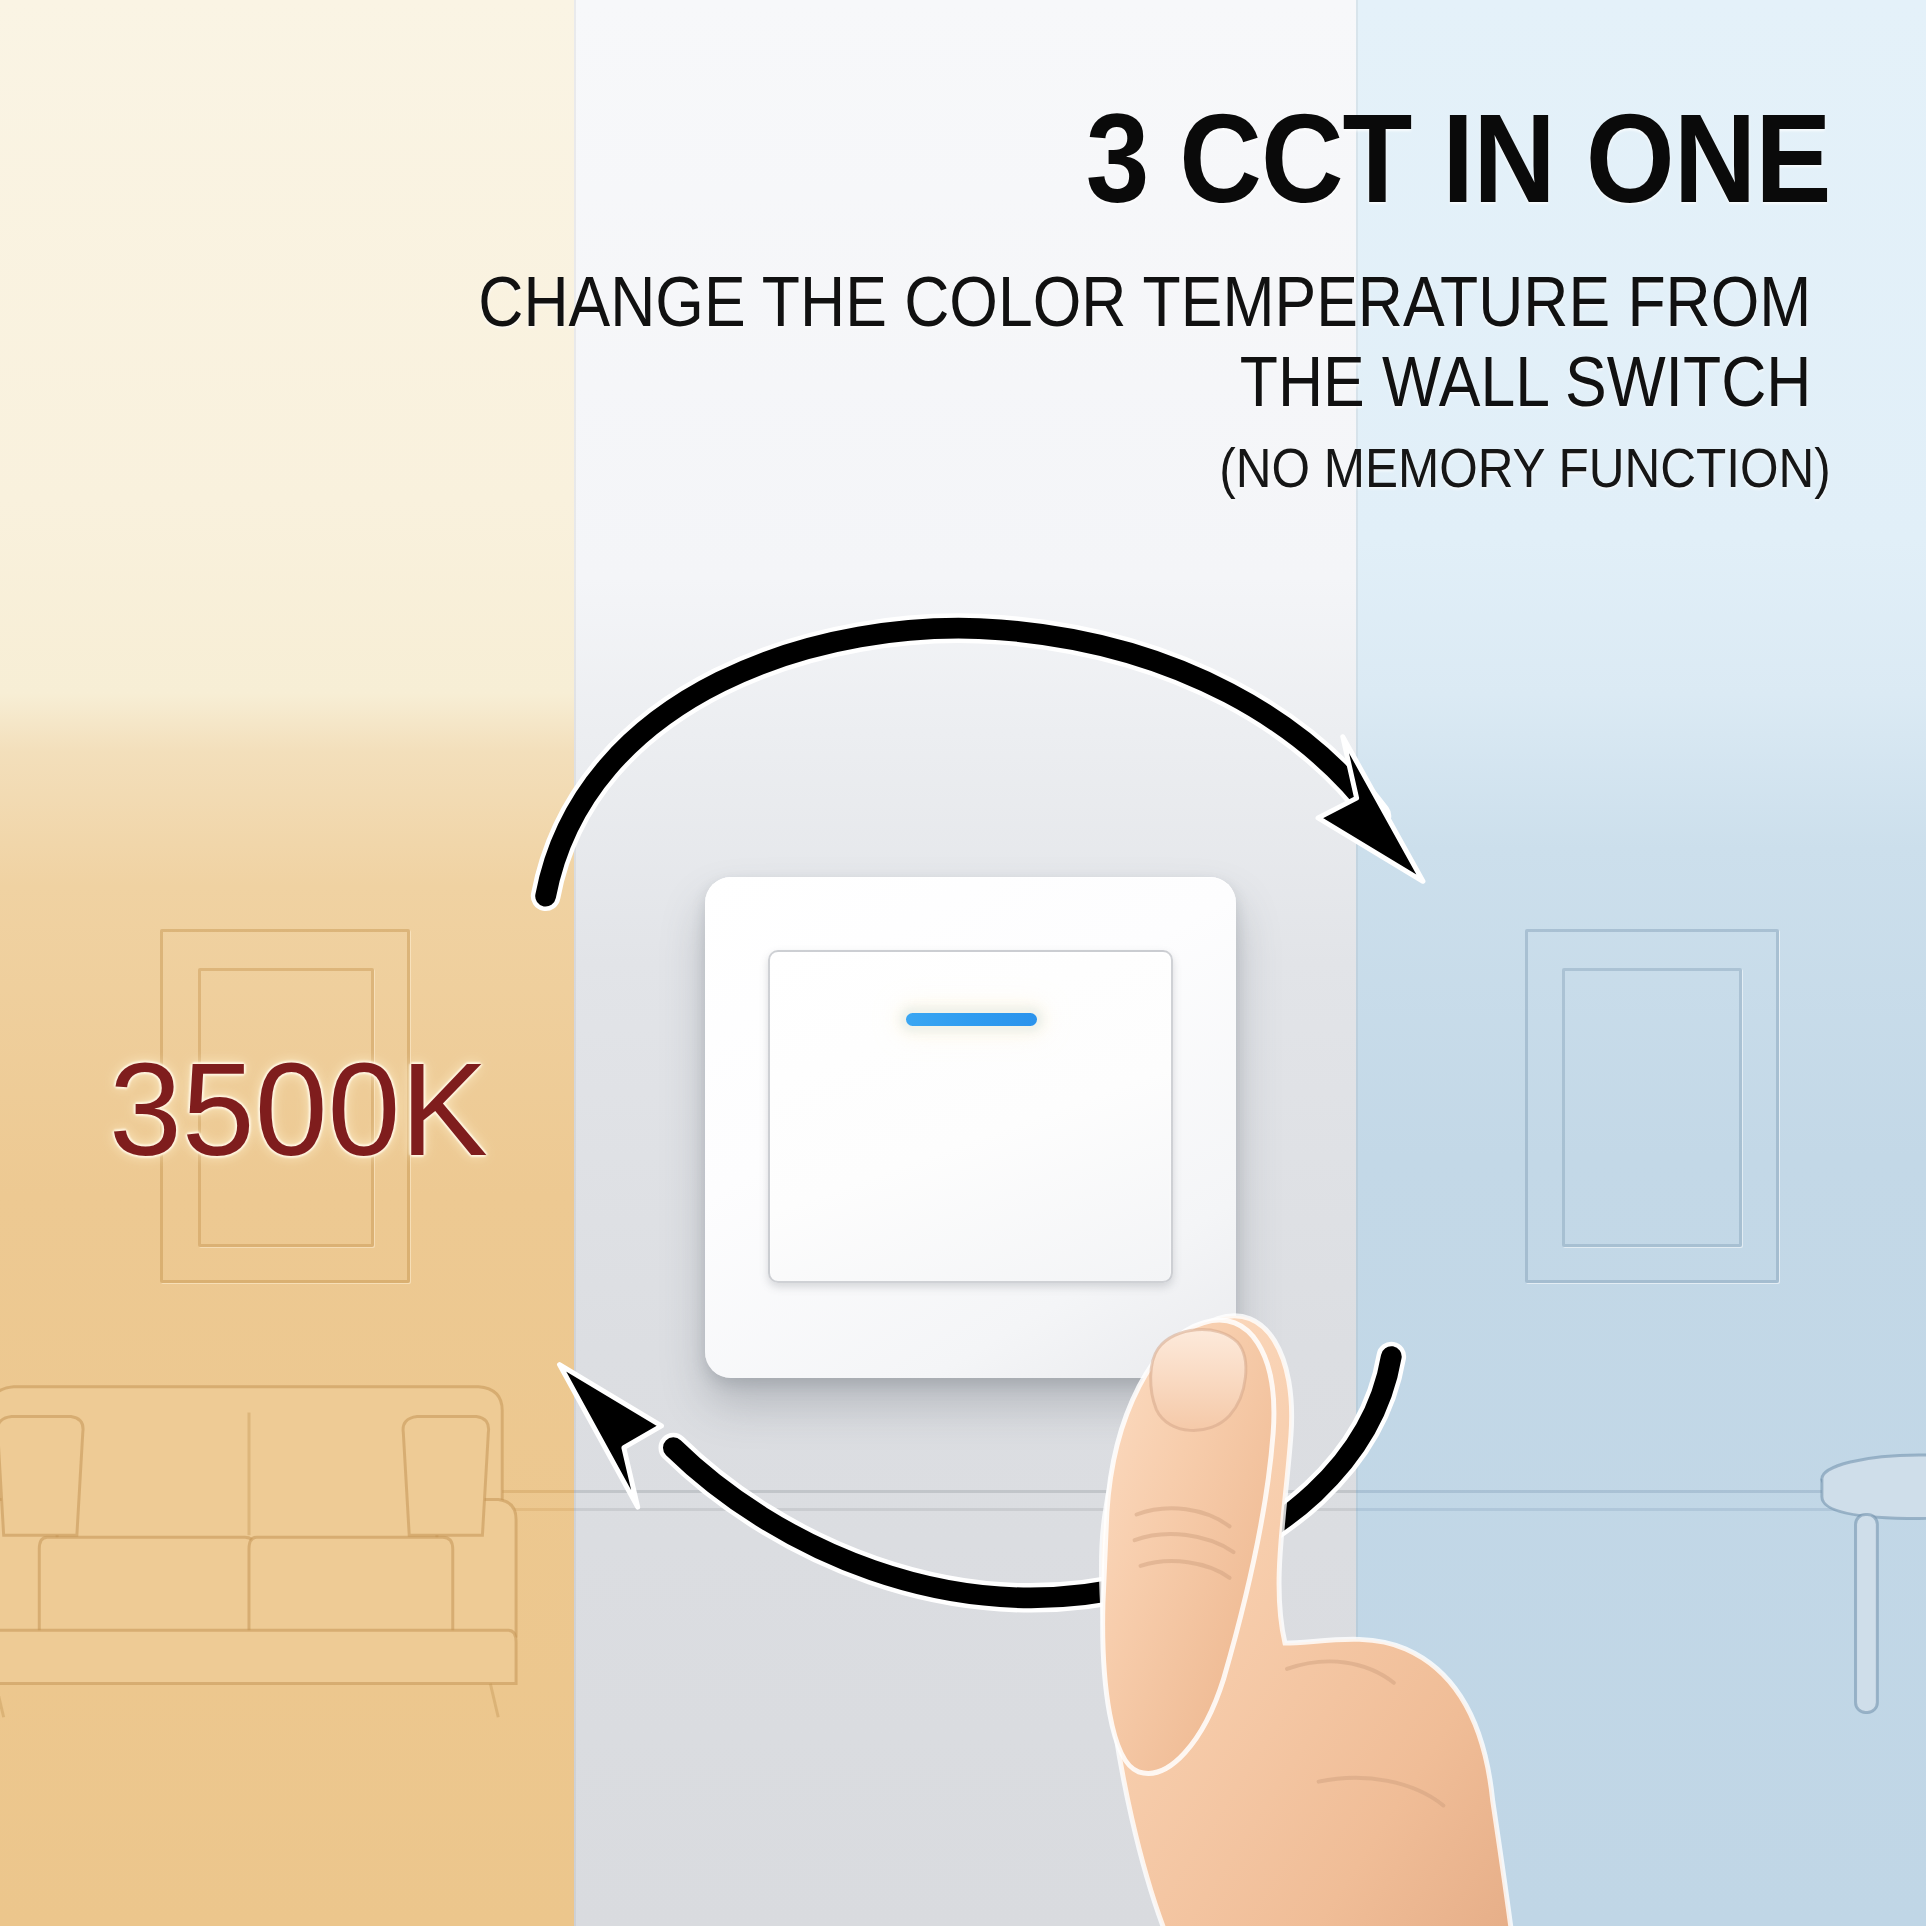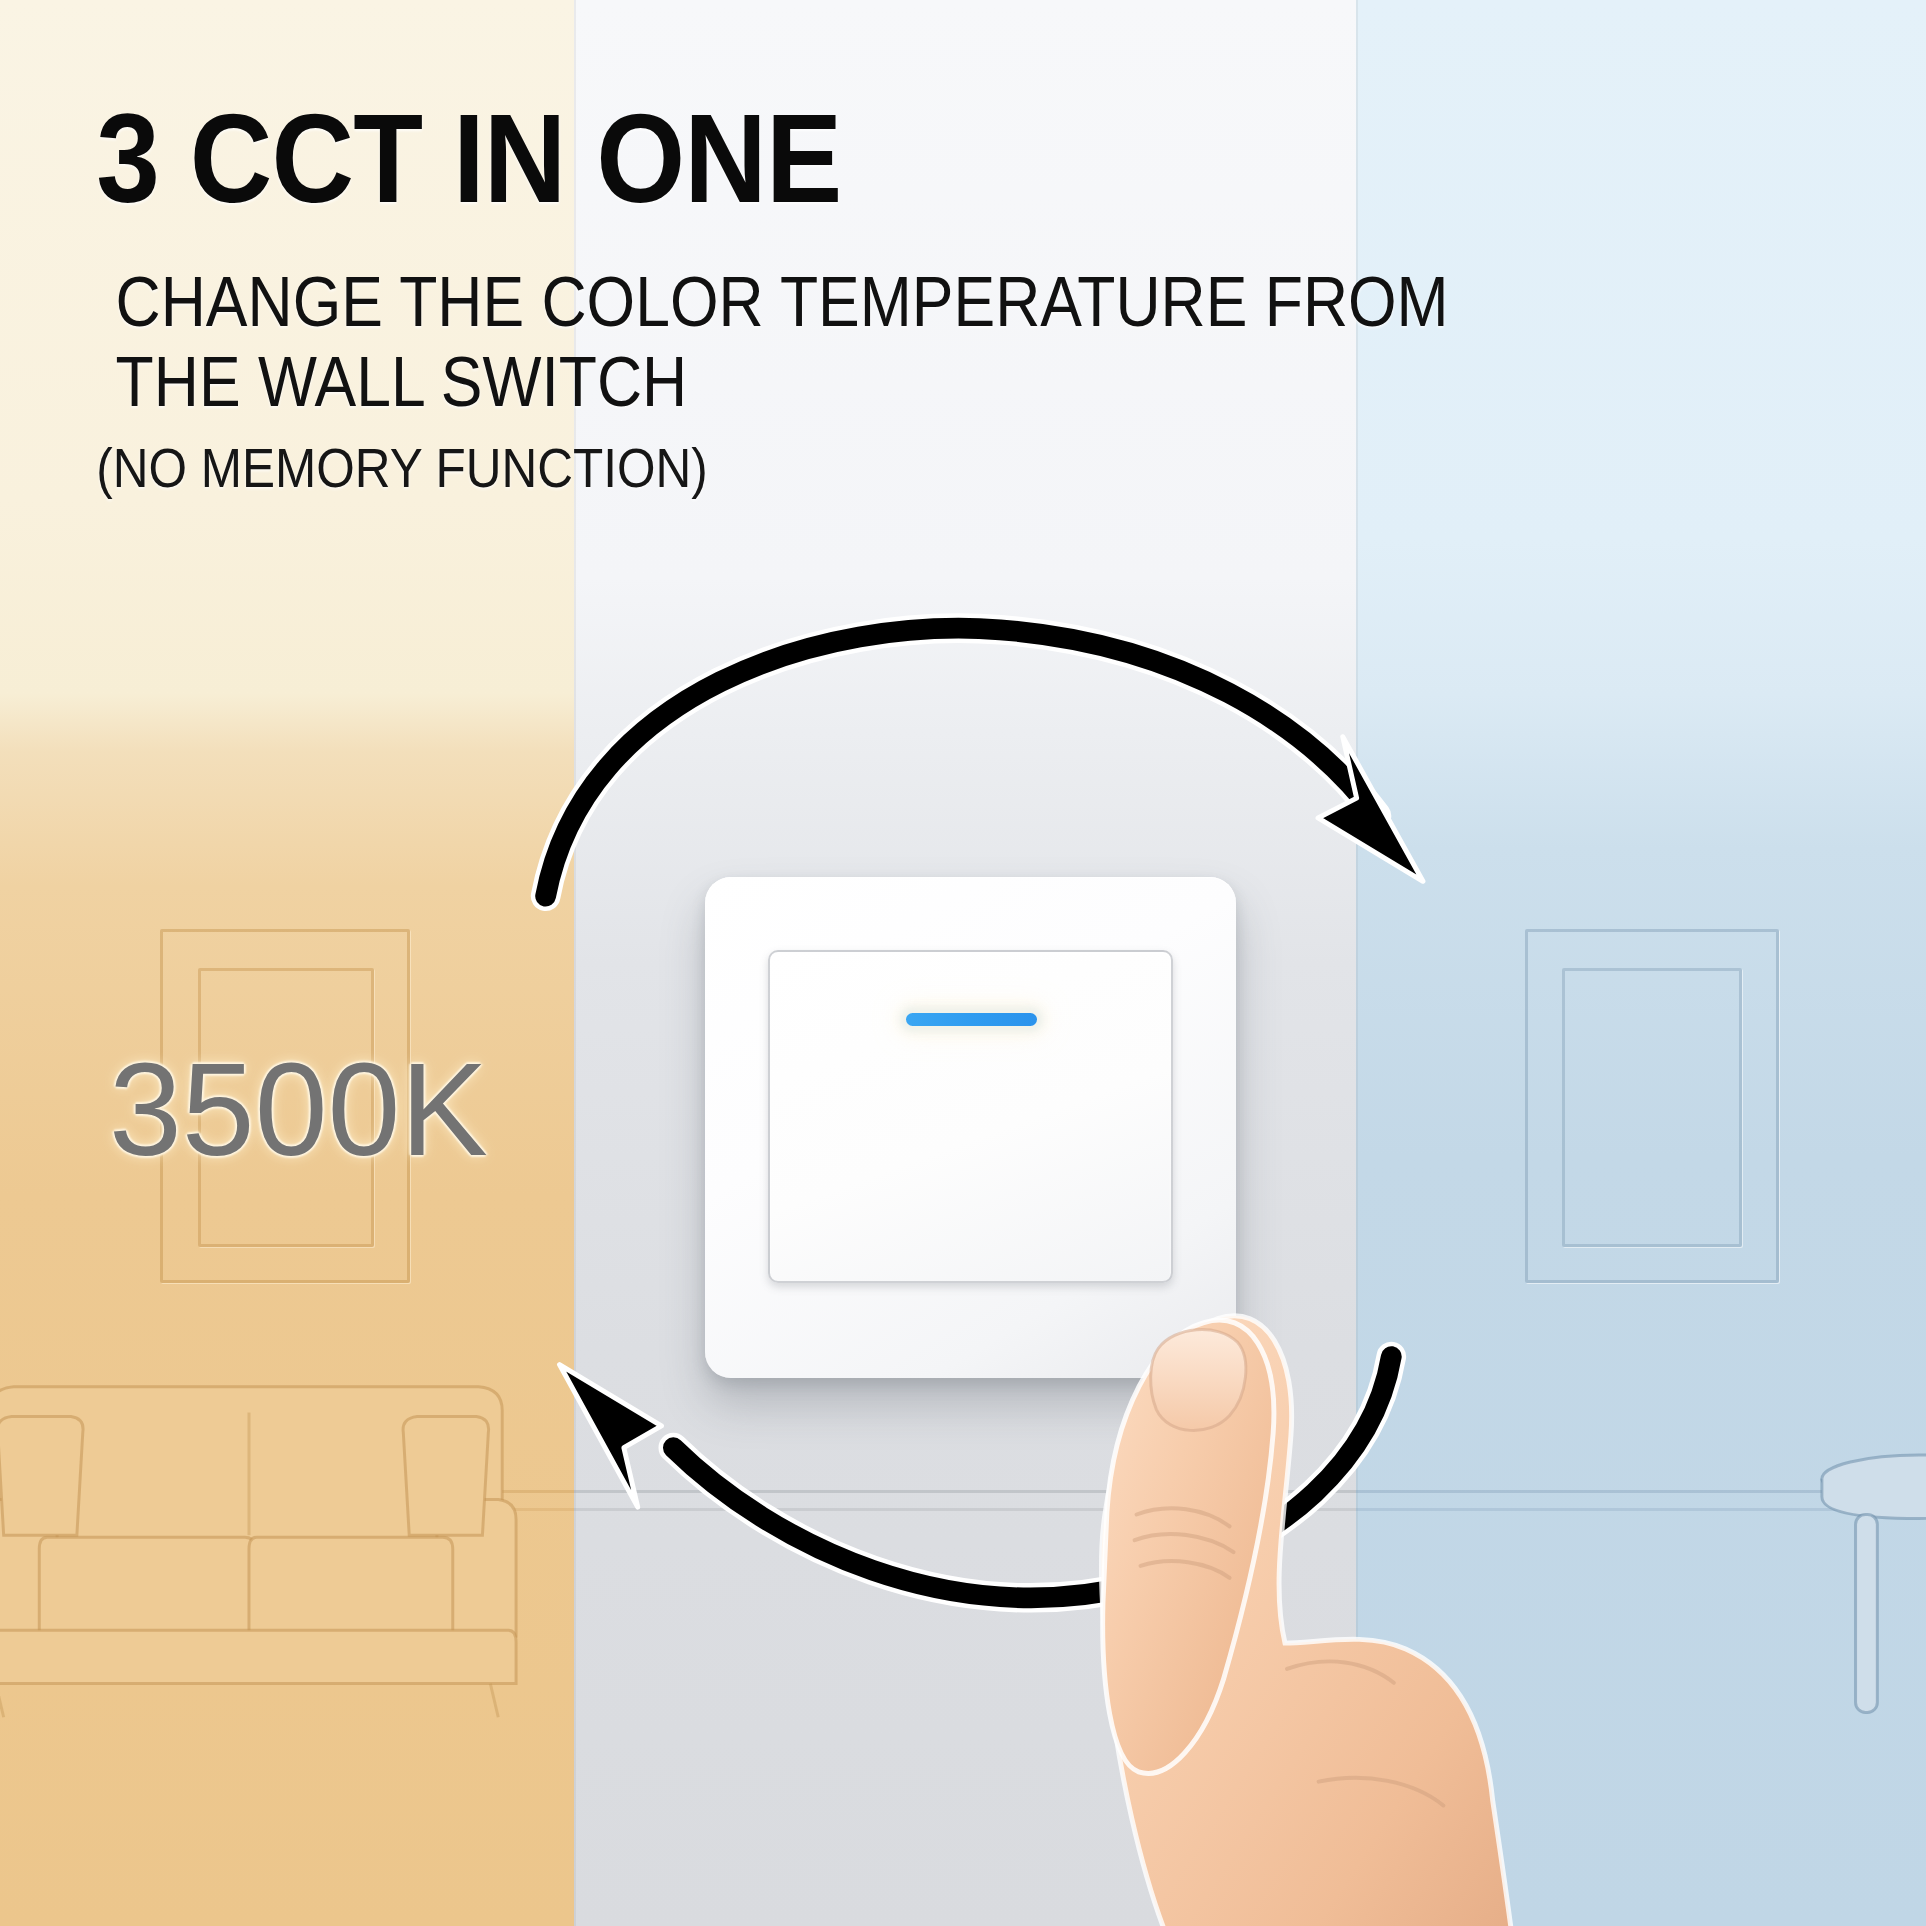--- a/index.html
+++ b/index.html
@@ -97,21 +97,21 @@
   .sofa svg { width: 100%; height: 100%; display: block; }
 
   
   .side-table { position: absolute; left: 1812px; top: 1445px; width: 198px; height: 327px; }
   .side-table svg { width: 100%; height: 100%; display: block; }
 
   
   .headings {
     position: absolute;
     left: 0; right: 0; top: 0;
-    text-align: left;
+    text-align: right;
     z-index: 6;
   }
   .title {
     margin: 0;
     padding-top: 95px;
     font-size: 127px;
     line-height: 1.0;
     font-weight: 700;
     letter-spacing: -1px;
     color: #0a0a0a;
@@ -138,21 +138,21 @@
     transform: scaleX(.9);
     text-shadow: 0 2px 3px rgba(255,255,255,.7);
   }
 
   
   .temp-label {
     position: absolute;
     font-size: 131px;
     font-weight: 400;
     line-height: 1;
-    color: #737373;
+    color: #7f1d1d;
     z-index: 5;
     white-space: nowrap;
   }
   .temp-warm {
     left: 109px;
     top: 1044px;
     text-shadow:
        2px 0 2px rgba(255,246,224,.95),
       -2px 0 2px rgba(255,246,224,.95),
        0 2px 2px rgba(255,246,224,.95),

